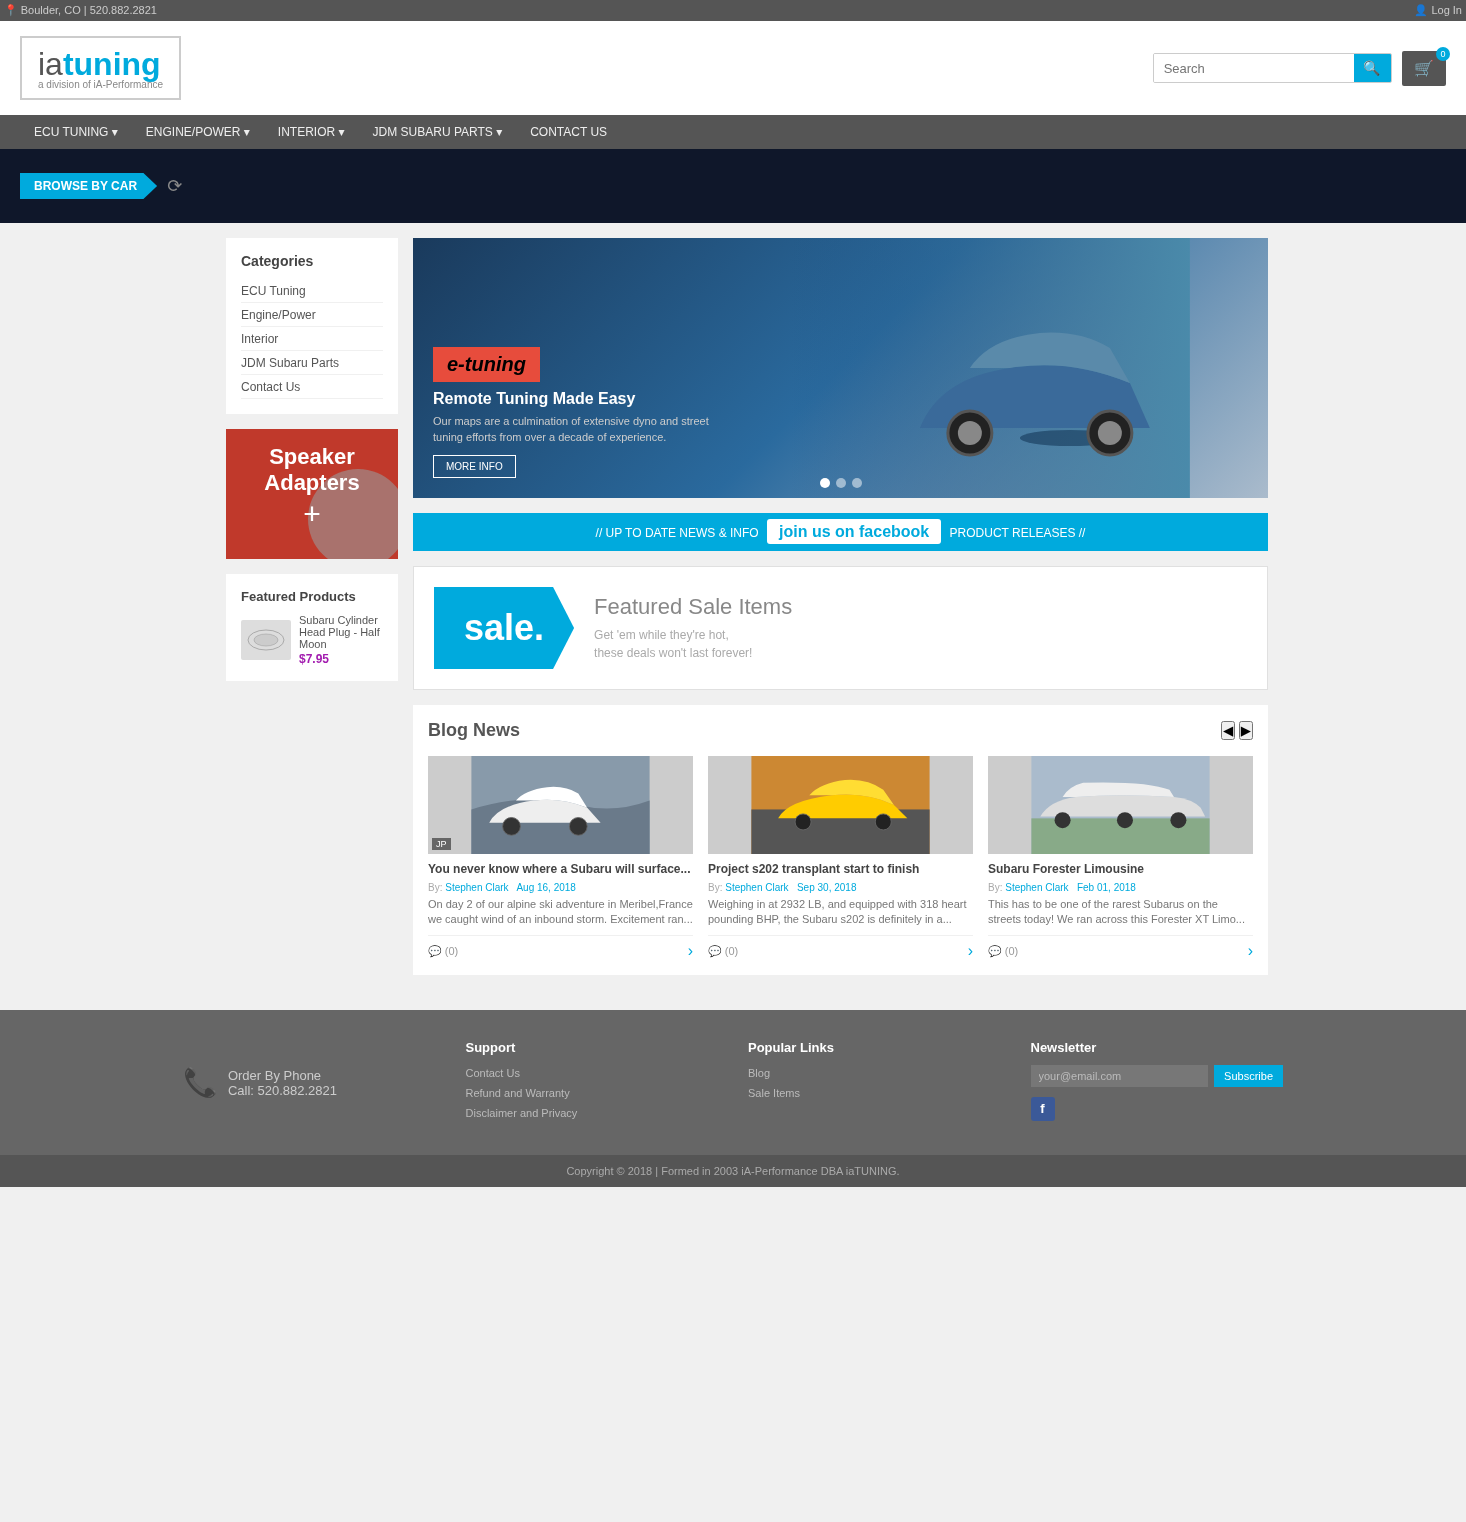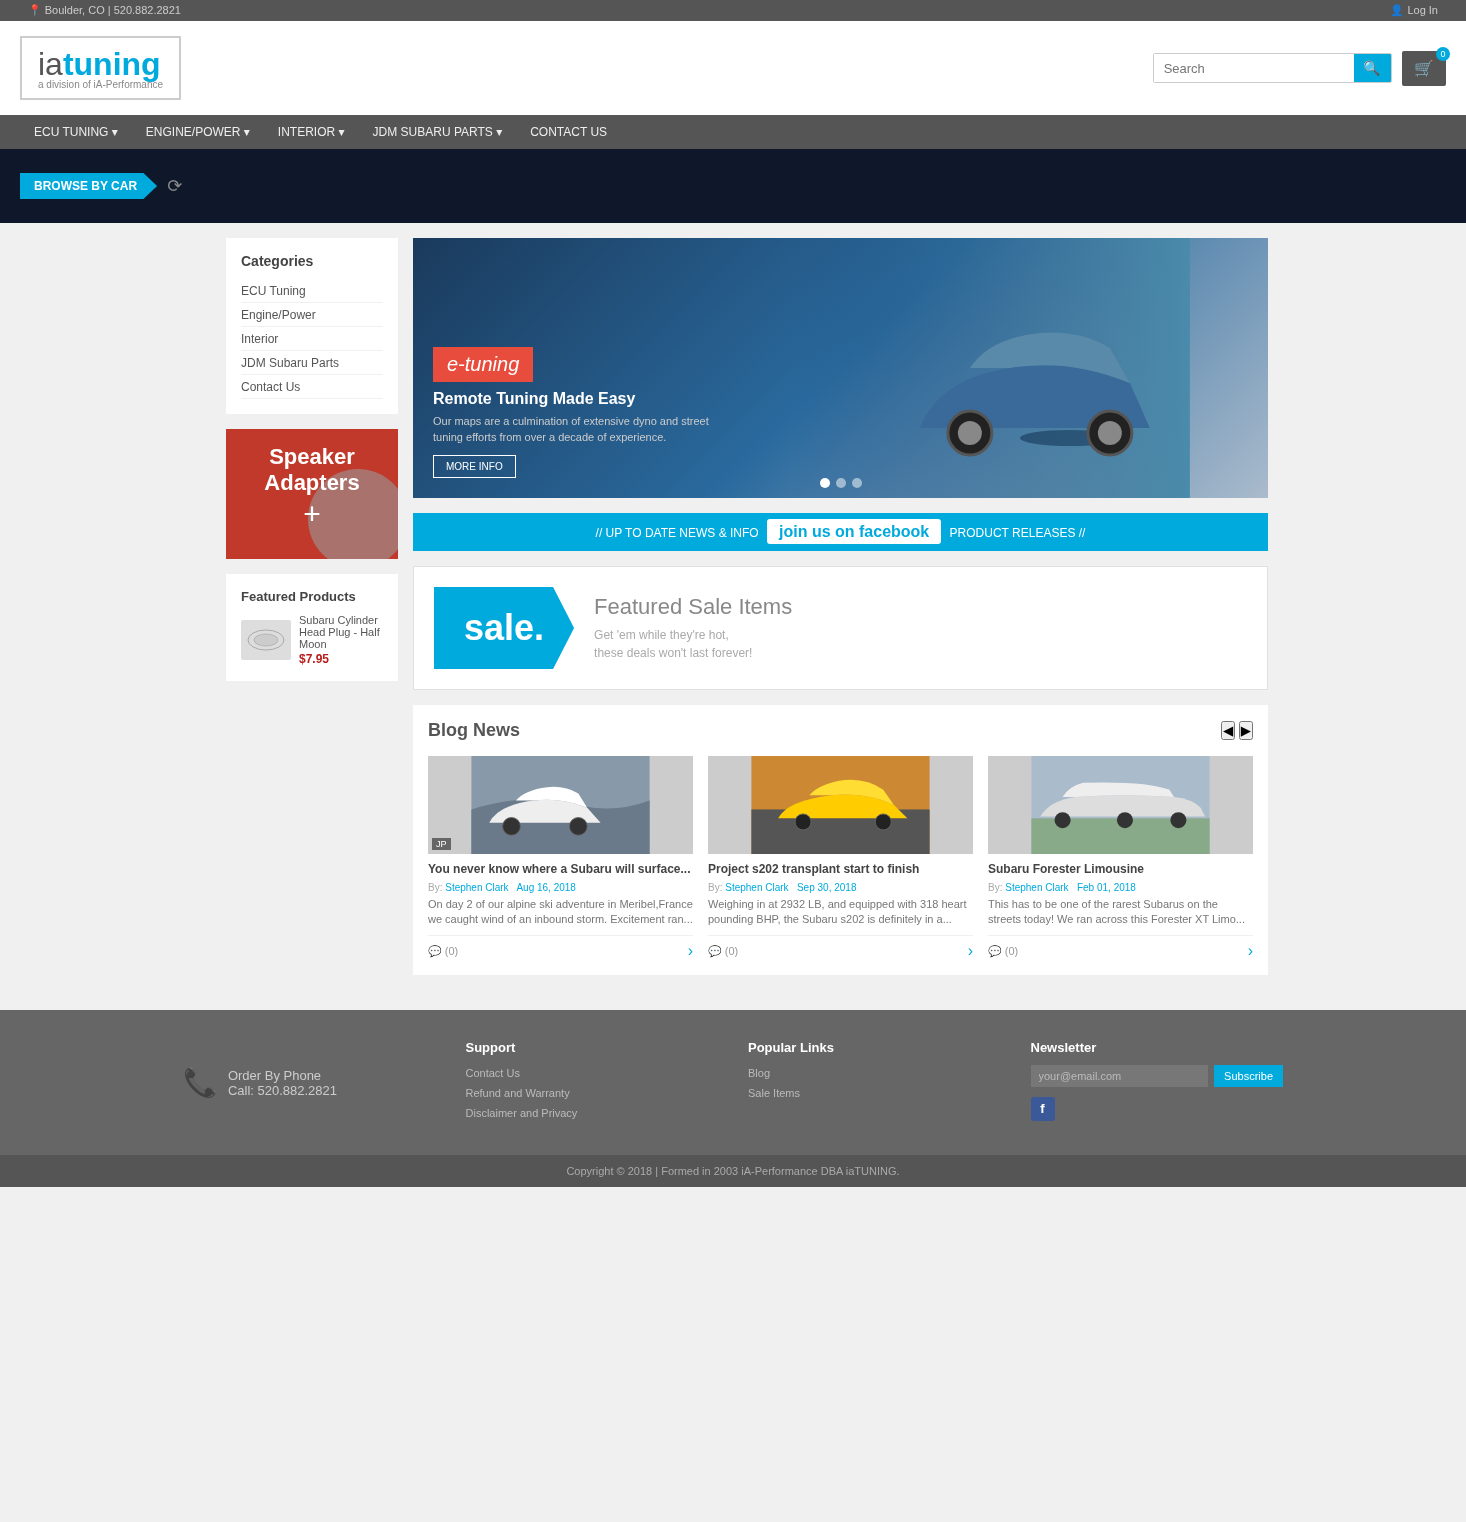--- a/index.html
+++ b/index.html
@@ -3,21 +3,21 @@
   <meta charset="utf-8">
   <style>
     * { box-sizing: border-box; margin: 0; padding: 0; }
     body { font-family: Arial, sans-serif; font-size: 13px; color: #333; background: #f0f0f0; }
 
     
     .top-bar {
       background: #555;
       color: #ccc;
       font-size: 11px;
-      padding: 4px 28px;
+      padding: 4px 4px;
       display: flex;
       justify-content: space-between;
       align-items: center;
     }
     .top-bar a { color: #ccc; text-decoration: none; }
 
     
     .header {
       background: #fff;
       padding: 15px 20px;
@@ -220,21 +220,21 @@
       background: #ddd;
       border-radius: 2px;
       display: flex;
       align-items: center;
       justify-content: center;
       overflow: hidden;
     }
     .product-thumb svg { width: 40px; height: 30px; }
     .product-info { flex: 1; }
     .product-name { font-size: 11px; color: #555; }
-    .product-price { color: #b91c1c; font-size: 12px; font-weight: bold; margin-top: 2px; }
+    .product-price { color: #a21caf; font-size: 12px; font-weight: bold; margin-top: 2px; }
 
     .brands-section {
       background: #fff;
       padding: 15px;
     }
     .brands-section h3 {
       font-size: 14px;
       font-weight: bold;
       margin-bottom: 10px;
       color: #444;
@@ -265,23 +265,23 @@
       width: 100%;
       height: 100%;
       display: flex;
       align-items: flex-end;
       padding: 20px;
       background: linear-gradient(135deg, #1a3a5c 0%, #2a6a9e 50%, #aabbcc 100%);
     }
     .hero-content { position: relative; z-index: 2; max-width: 280px; }
     .etuning-badge {
       background: #e74c3c;
-      color: #ffffff;
+      color: #000000;
       font-size: 20px;
-      font-weight: normal;
+      font-weight: bold;
       padding: 6px 14px;
       display: inline-block;
       margin-bottom: 8px;
       font-style: italic;
     }
     .hero-title { font-size: 16px; font-weight: bold; color: #fff; margin-bottom: 6px; }
     .hero-desc { font-size: 11px; color: #ccc; margin-bottom: 10px; line-height: 1.4; }
     .hero-btn {
       border: 1px solid #fff;
       color: #fff;

